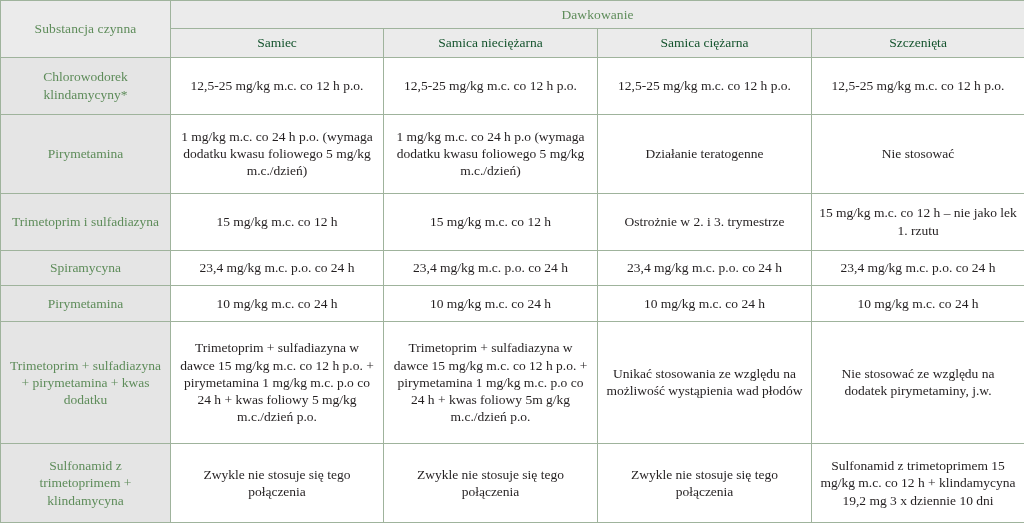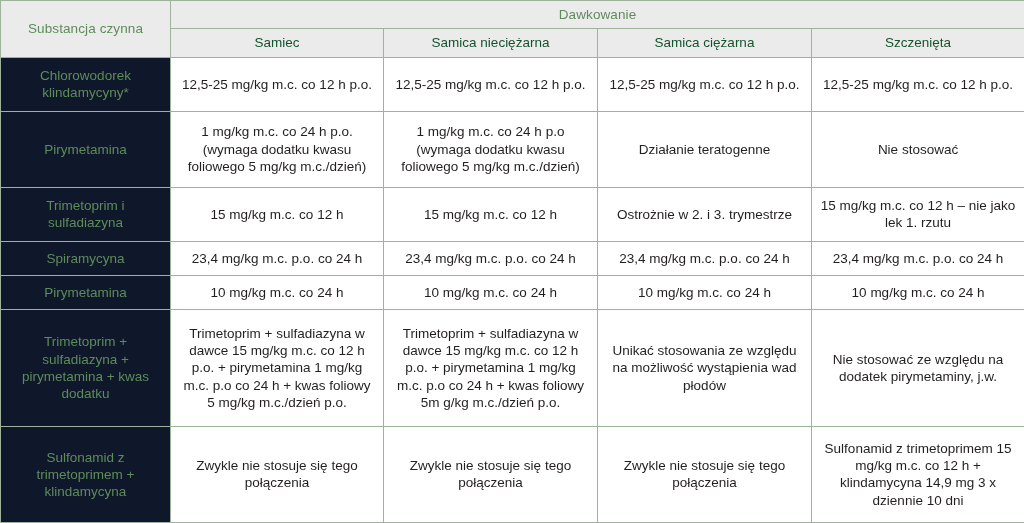--- a/index.html
+++ b/index.html
@@ -32,20 +32,21 @@
   table.dose-table td,
   table.dose-table th {
     border: 1px solid #9fb39c;
     padding: 5px 7px;
     vertical-align: middle;
     text-align: center;
     font-weight: normal;
     font-size: 13.5px;
     line-height: 1.28;
     box-sizing: border-box;
+    font-family: Liberation Serif, serif;
   }
 
   
   .hdr {
     background: #ebebeb;
     color: #5e8c5a;
     font-weight: bold;
     font-size: 15px;
     letter-spacing: 0.1px;
   }
@@ -61,21 +62,21 @@
     font-size: 15px;
   }
 
   
   .rowlabel {
     color: #5e8c5a;
     font-weight: bold;
     font-size: 14.5px;
     line-height: 1.3;
     text-align: center;
-    background: #0f172a;
+    background: #e5e5e5;
     margin-top: 16px;
   }
 
   
   .cell {
     background: #ffffff;
     color: #231f20;
   }
 
   
@@ -150,17 +151,17 @@
         <td class="cell">Trimetoprim + sulfadiazyna w dawce 15 mg/kg m.c. co 12 h p.o. + pirymetamina 1 mg/kg m.c. p.o co 24 h + kwas foliowy 5 mg/kg m.c./dzień p.o.</td>
         <td class="cell">Trimetoprim + sulfadiazyna w dawce 15 mg/kg m.c. co 12 h p.o. + pirymetamina 1 mg/kg m.c. p.o co 24 h + kwas foliowy 5m g/kg m.c./dzień p.o.</td>
         <td class="cell">Unikać stosowania ze względu na możliwość wystąpienia wad płodów</td>
         <td class="cell">Nie stosować ze względu na dodatek pirymetaminy, j.w.</td>
       </tr>
       <tr>
         <td class="rowlabel">Sulfonamid z trimetoprimem + klindamycyna</td>
         <td class="cell">Zwykle nie stosuje się tego połączenia</td>
         <td class="cell">Zwykle nie stosuje się tego połączenia</td>
         <td class="cell">Zwykle nie stosuje się tego połączenia</td>
-        <td class="cell">Sulfonamid z trimetoprimem 15 mg/kg m.c. co 12 h + klindamycyna 14,9 mg 3 x dziennie 10 dni</td>
+        <td class="cell">Sulfonamid z trimetoprimem 15 mg/kg m.c. co 12 h + klindamycyna 19,2 mg 3 x dziennie 10 dni</td>
       </tr>
     </tbody>
   </table>
 </div>
 
 </body></html>

